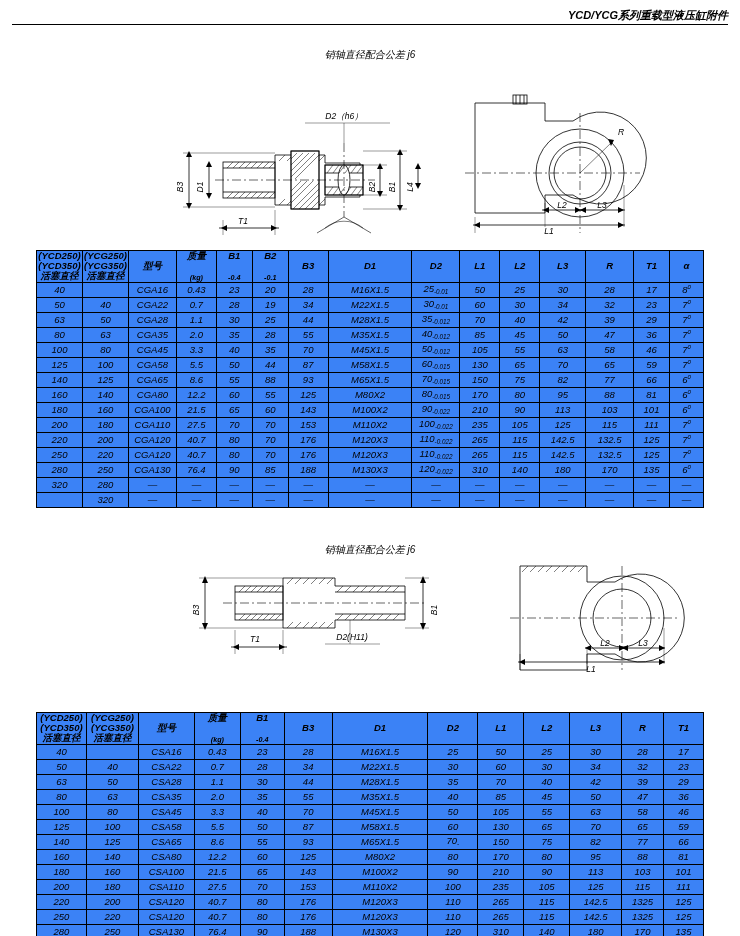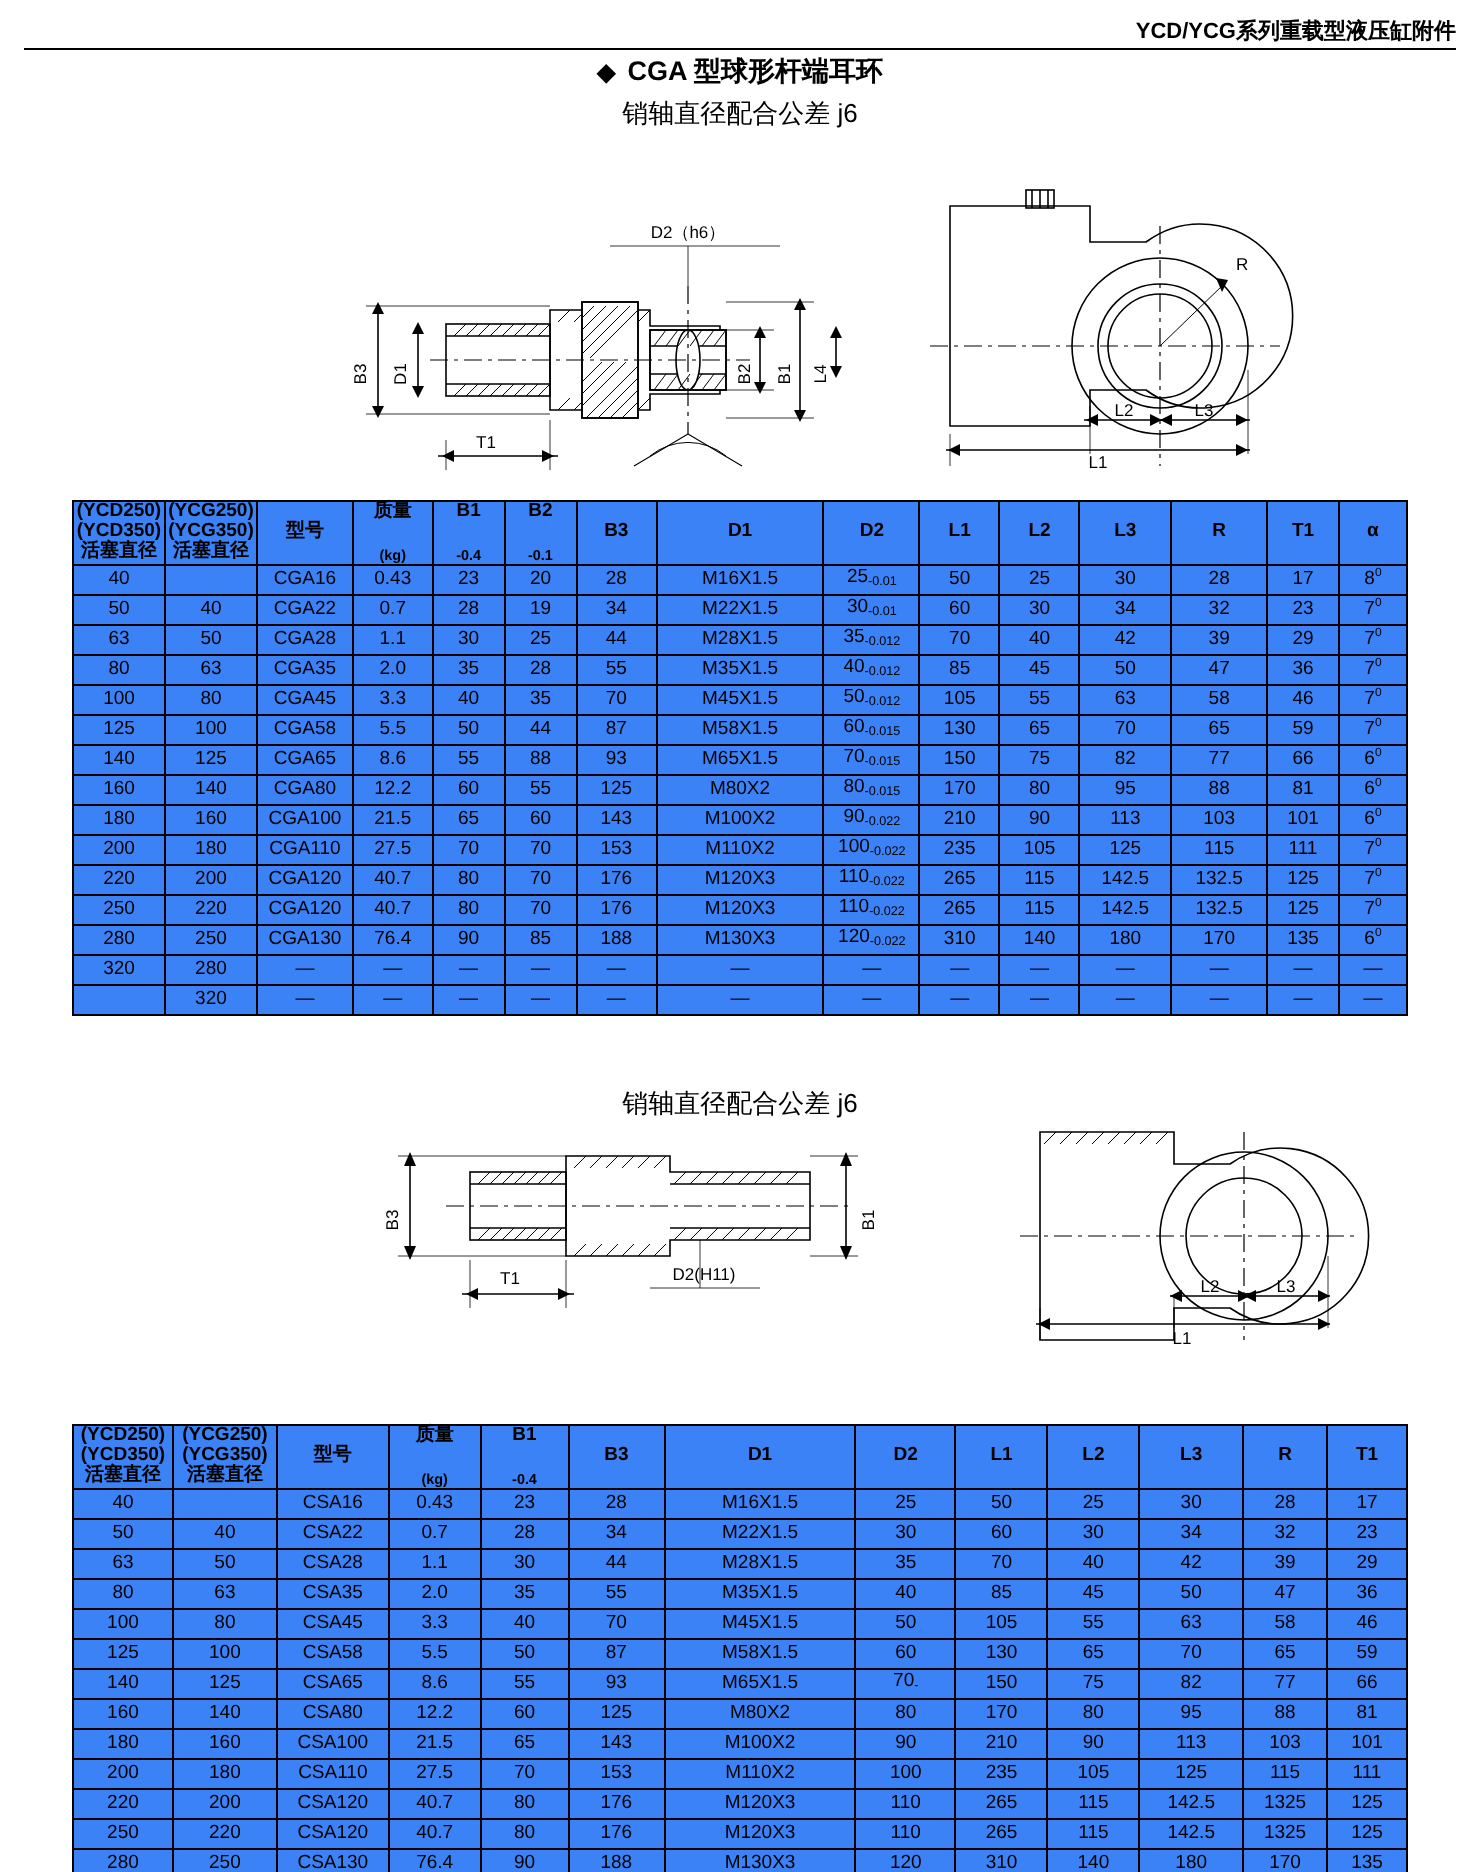--- a/index.html
+++ b/index.html
@@ -6,21 +6,21 @@
   html, body { margin: 0; padding: 0; }
   body {
     width: 740px;
     height: 936px;
     background: #ffffff;
     font-family: "Liberation Sans", sans-serif;
     color: #000;
     position: relative;
     overflow: hidden;
   }
-  .page { position: relative; width: 740px; height: 798px; }
+  .page { position: relative; width: 740px; height: 798px; font-style: italic; }
 
   
   .hdr {
     position: absolute;
     top: 8px; right: 12px;
     font-size: 11px;
     font-weight: bold;
     letter-spacing: 0px;
   }
   .hdr-rule {
@@ -41,21 +41,21 @@
   .sect-title .dia {
     display: inline-block;
     transform: scale(1.0);
     margin-right: 6px;
     font-size: 12px;
   }
   .sect-sub {
     position: absolute;
     left: 0; right: 0;
     text-align: center;
-    font-size: 13px;
+    font-size: 10px;
   }
 
   
   .draw { position: absolute; }
   .draw svg { display: block; }
 
   
   table.spec {
     position: absolute;
     border-collapse: collapse;
@@ -79,23 +79,20 @@
   .r1 td { height: 15px; }
 </style>
 </head>
 <body>
 
 <div class="page">
 
   <div class="hdr">YCD/YCG系列重载型液压缸附件</div>
   <div class="hdr-rule"></div>
 
-  <div class="sect-title" style="top:27px;">
-    <span class="dia">◆</span><span>CGA 型球形杆端耳环</span>
-  </div>
   <div class="sect-sub" style="top:48px;">销轴直径配合公差 j6</div>
 
   <div class="draw" style="left:175px; top:65px;">
     <svg width="560" height="170" viewBox="0 0 560 170">
       <g fill="none" stroke="#000" stroke-width="0.8" stroke-linejoin="miter">
 
         <rect x="48" y="97" width="52" height="36"></rect>
         <line x1="48" y1="103" x2="100" y2="103"></line>
         <line x1="48" y1="127" x2="100" y2="127"></line>
 

